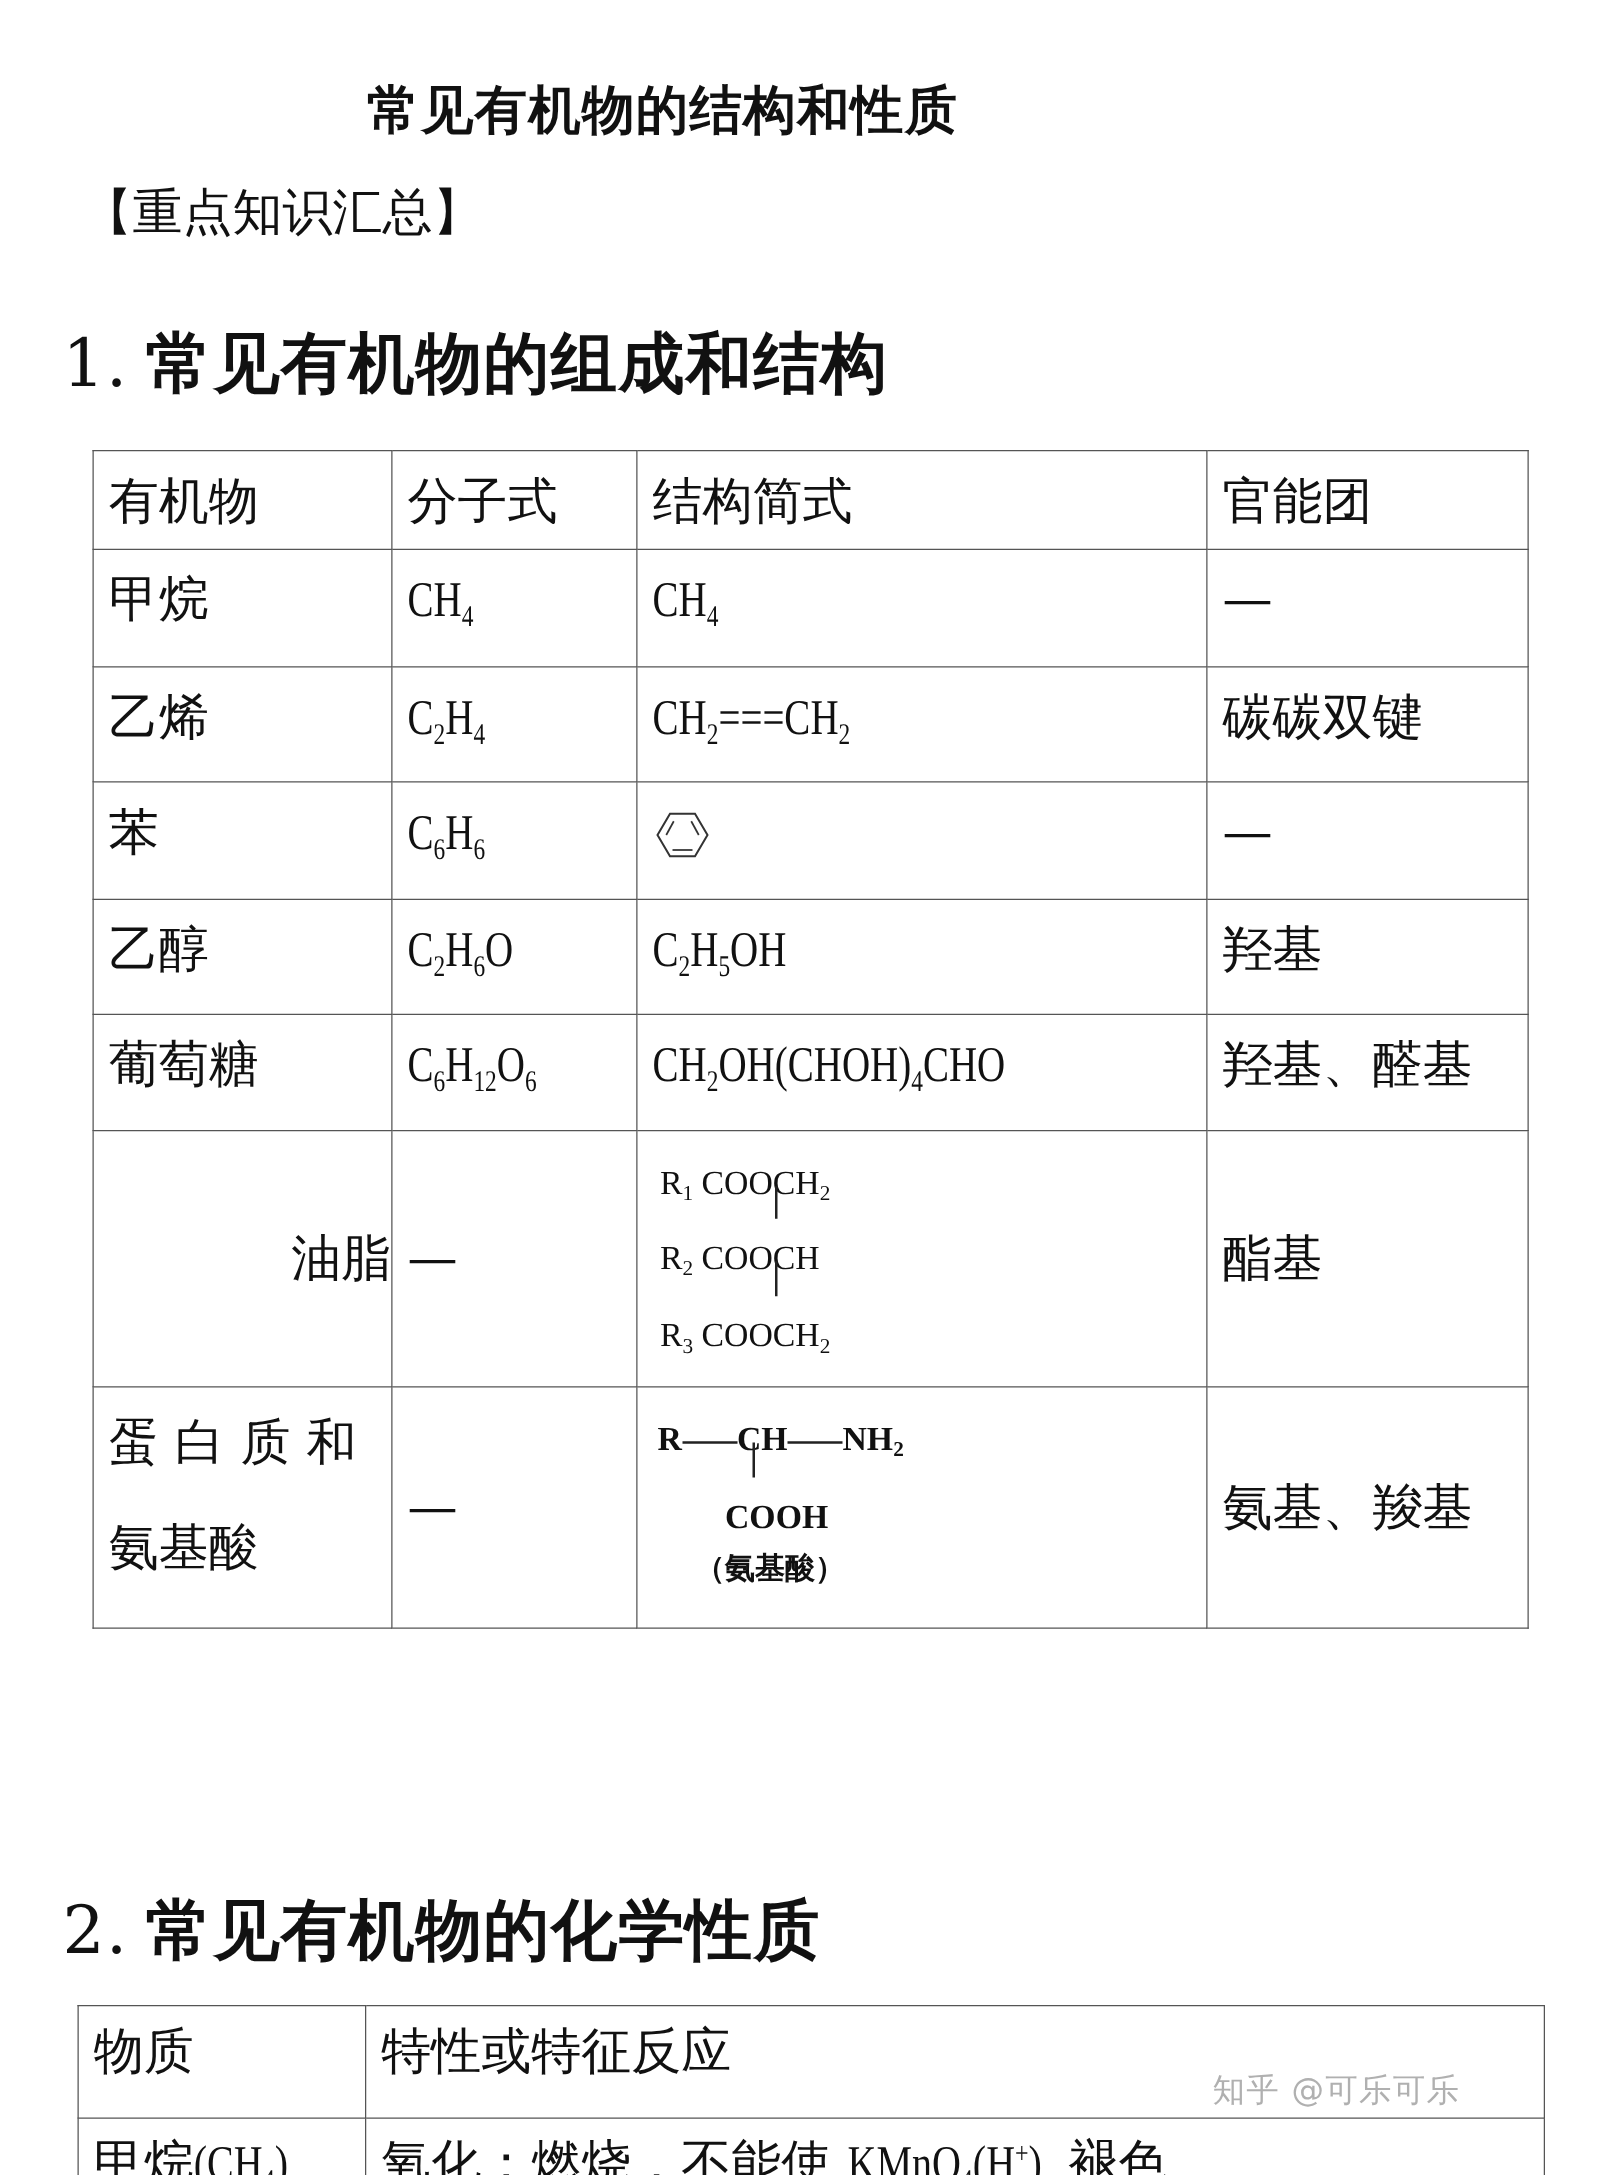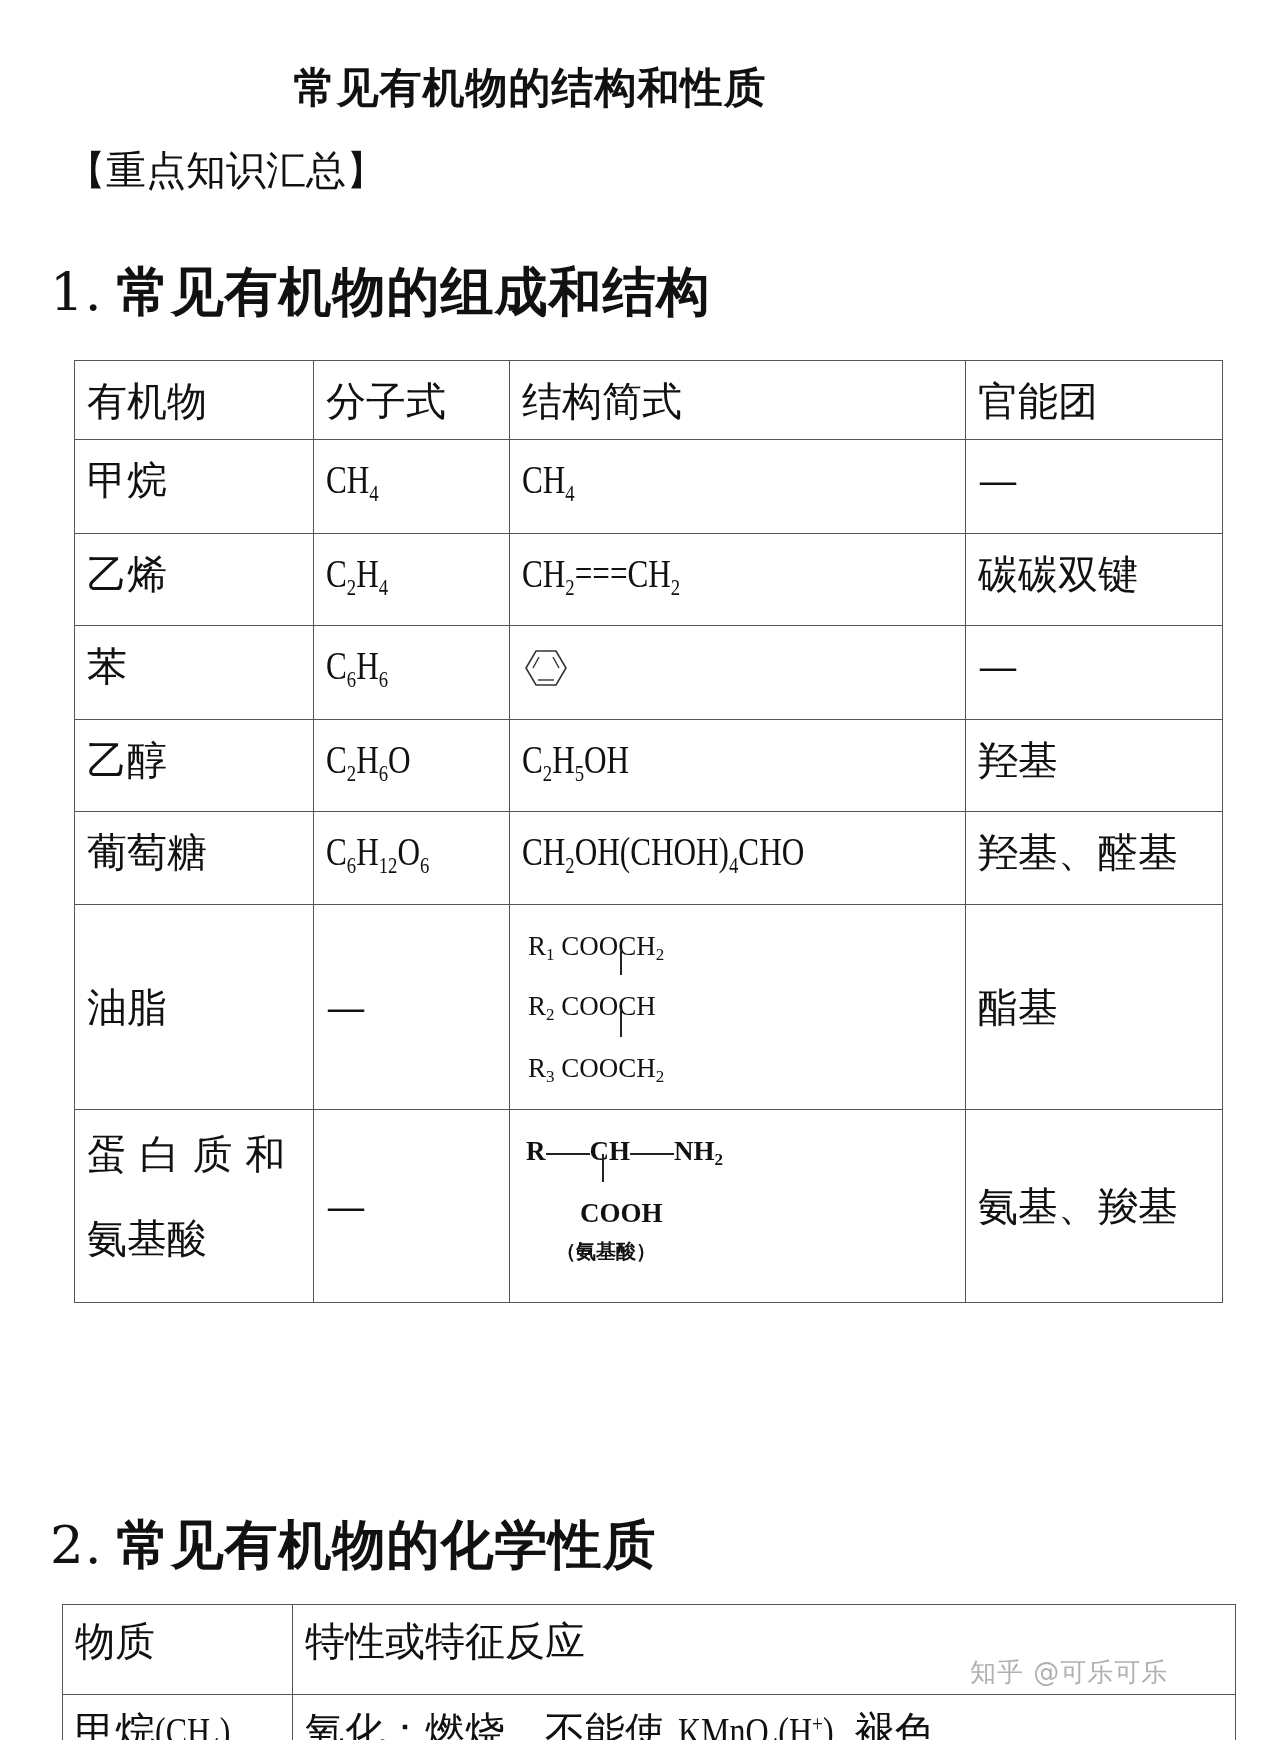--- a/index.html
+++ b/index.html
@@ -98,21 +98,21 @@
     <td class="f"><span class="narrow">C<sub>2</sub>H<sub>5</sub>OH</span></td>
     <td class="cn">羟基</td>
   </tr>
   <tr style="height:93px">
     <td class="cn">葡萄糖</td>
     <td class="f"><span class="narrow">C<sub>6</sub>H<sub>12</sub>O<sub>6</sub></span></td>
     <td class="f"><span class="narrow">CH<sub>2</sub>OH(CHOH)<sub>4</sub>CHO</span></td>
     <td class="cn">羟基、醛基</td>
   </tr>
   <tr style="height:205px">
-    <td class="cn" style="vertical-align:middle; padding-top:0 !important;">油脂</td>
+    <td class="cn" style="vertical-align:middle; padding-top:0 !important;text-align:right;">油脂</td>
     <td class="cn" style="vertical-align:middle; padding-top:0 !important;">—</td>
     <td>
       <div class="struct" style="height:200px;">
         <div class="line" style="left:18px; top:10px;">R<sub>1</sub> COOCH<sub>2</sub></div>
         <div class="vbond" style="left:110px; top:44px; height:26px;"></div>
         <div class="line" style="left:18px; top:70px;">R<sub>2</sub> COOCH</div>
         <div class="vbond" style="left:110px; top:104px; height:28px;"></div>
         <div class="line" style="left:18px; top:132px;">R<sub>3</sub> COOCH<sub>2</sub></div>
       </div>
     </td>
@@ -122,21 +122,21 @@
     <td class="cn" style="line-height:84px; padding-top:2px !important;">
       <div>蛋 白 质 和</div>
       <div>氨基酸</div>
     </td>
     <td class="cn" style="vertical-align:middle; padding-top:0 !important;">—</td>
     <td>
       <div class="struct" style="height:190px;">
         <div class="line" style="left:16px; top:10px; font-weight:bold;">R<span class="dash"></span>CH<span class="dash"></span>NH<sub>2</sub></div>
         <div class="vbond" style="left:92px; top:44px; height:28px;"></div>
         <div class="line" style="left:70px; top:72px; font-weight:bold;">COOH</div>
-        <div class="line" style="left:46px; top:112px; font-family:'DejaVu Serif', serif; font-size:20px; font-weight:bold;">（氨基酸）</div>
+        <div class="line" style="left:46px; top:112px; font-family:'DejaVu Serif', serif; font-size:24px; font-weight:bold;">（氨基酸）</div>
       </div>
     </td>
     <td class="cn" style="vertical-align:middle; padding-top:0 !important;">氨基、羧基</td>
   </tr>
 </tbody>
   </table>
 
 <div class="h2" style="top:1515px;">
   <span class="num">2.</span><span>常见有机物的化学性质</span>
 </div>

